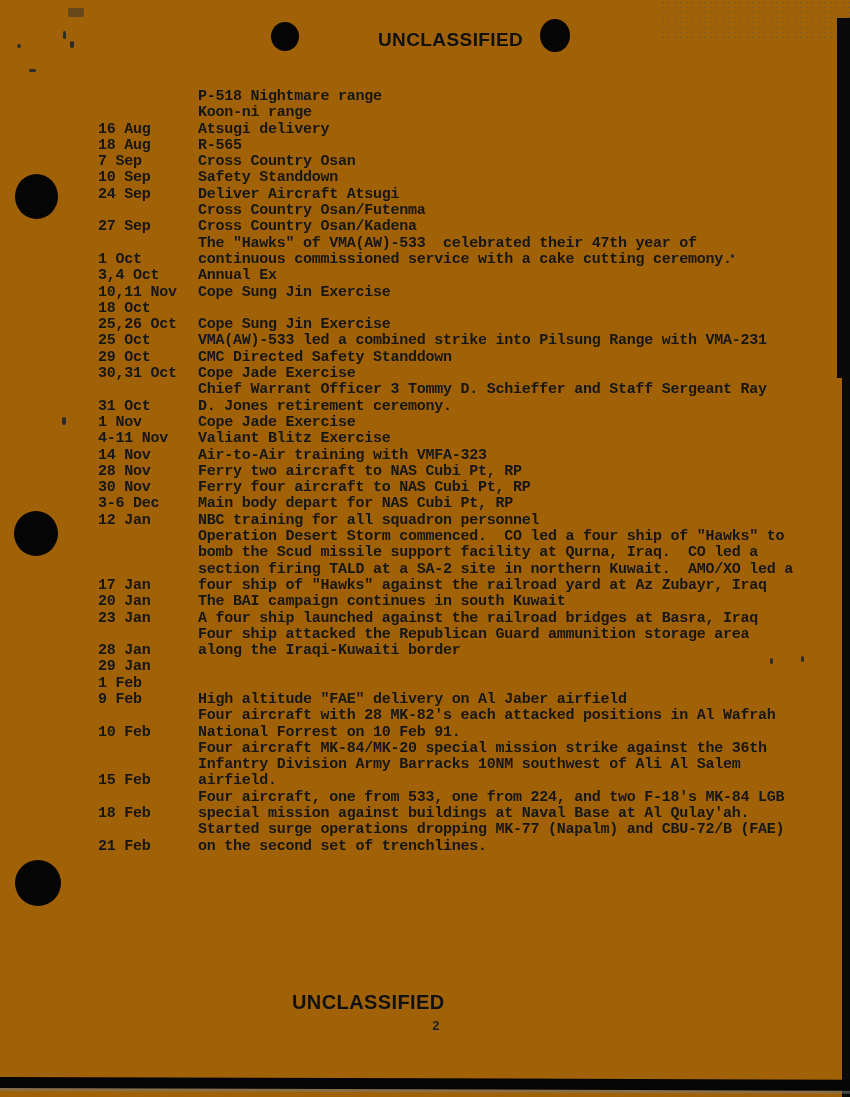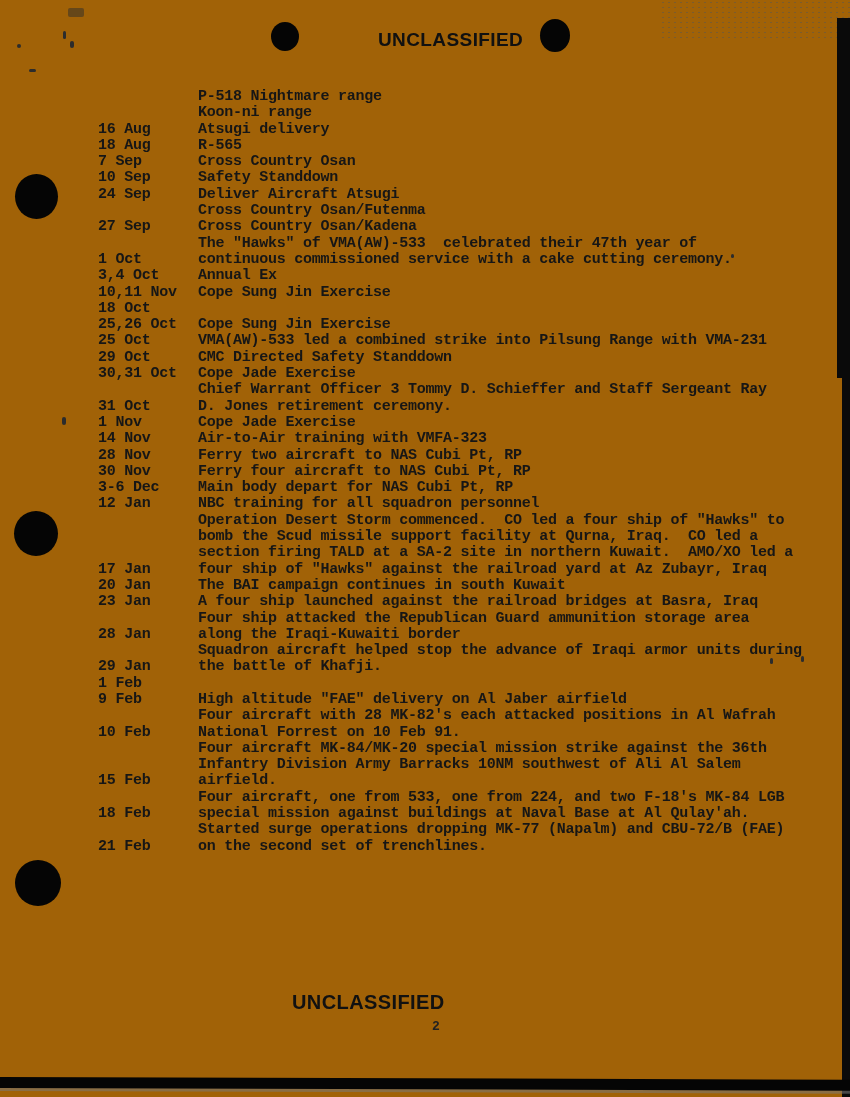--- a/index.html
+++ b/index.html
@@ -177,20 +177,24 @@
         <div class="entry-date">31 Oct</div>
         <div class="entry-text">Chief Warrant Officer 3 Tommy D. Schieffer and Staff Sergeant Ray
 D. Jones retirement ceremony.</div>
       </div>
 
       <div class="entry">
         <div class="entry-date">1 Nov</div>
         <div class="entry-text">Cope Jade Exercise</div>
       </div>
 
+      <div class="entry">
+        <div class="entry-date">4-11 Nov</div>
+        <div class="entry-text">Valiant Blitz Exercise</div>
+      </div>
 
       <div class="entry">
         <div class="entry-date">14 Nov</div>
         <div class="entry-text">Air-to-Air training with VMFA-323</div>
       </div>
 
       <div class="entry">
         <div class="entry-date">28 Nov</div>
         <div class="entry-text">Ferry two aircraft to NAS Cubi Pt, RP</div>
       </div>
@@ -231,22 +235,20 @@
       </div>
 
       <div class="entry">
         <div class="entry-date">28 Jan</div>
         <div class="entry-text">Four ship attacked the Republican Guard ammunition storage area
 along the Iraqi-Kuwaiti border</div>
       </div>
 
       <div class="entry">
         <div class="entry-date">29 Jan</div>
-        <div class="entry-text">Squadron aircraft helped stop the advance of Iraqi armor units during
-the battle of Khafji.</div>
       </div>
 
       <div class="entry">
         <div class="entry-date">1 Feb</div>
       </div>
 
       <div class="entry">
         <div class="entry-date">9 Feb</div>
         <div class="entry-text">High altitude "FAE" delivery on Al Jaber airfield</div>
       </div>

